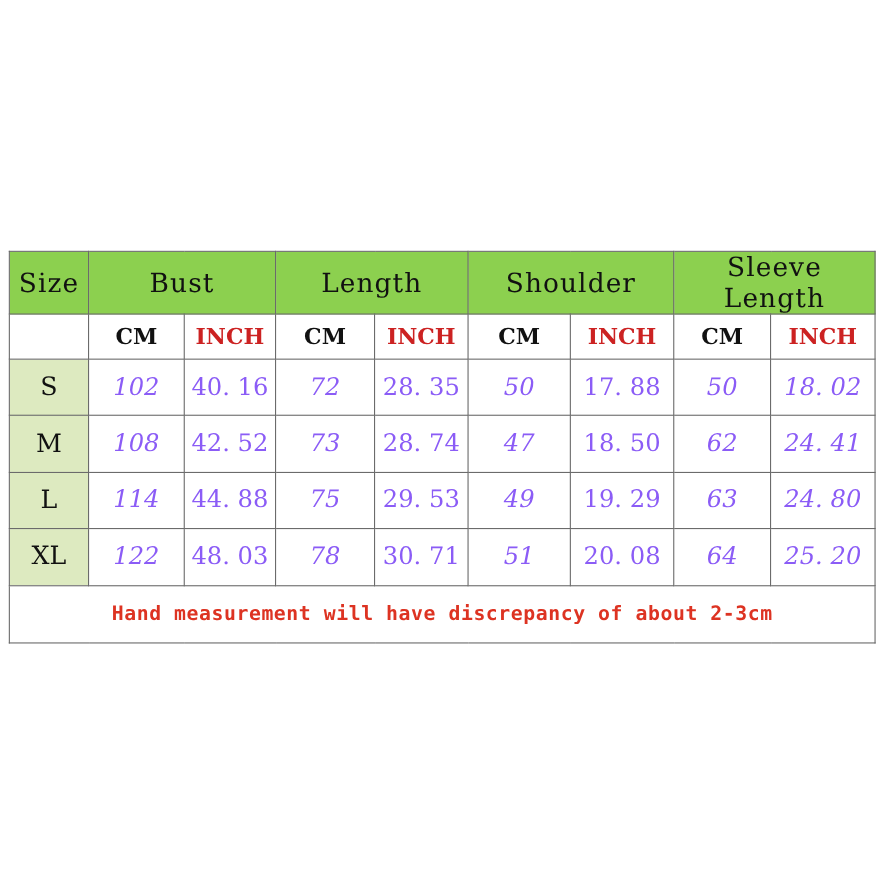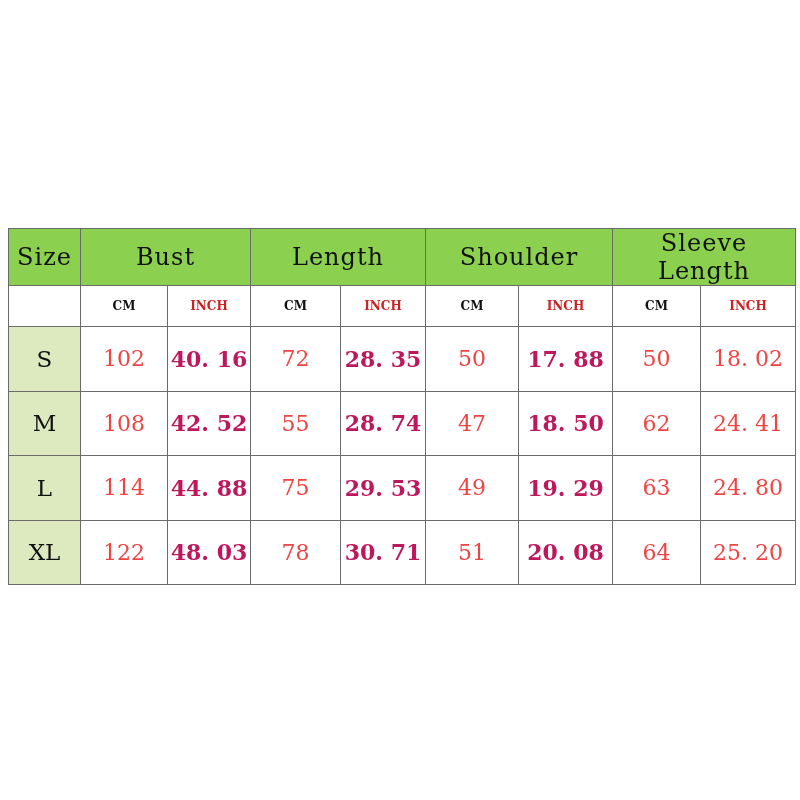--- a/index.html
+++ b/index.html
@@ -47,21 +47,21 @@
     font-size: 24px;
     color: #111111;
     letter-spacing: 1px;
   }
 
   
   tr.unit-row td {
     height: 40px;
     background: #ffffff;
     font-family: "DejaVu Serif", "Liberation Serif", serif;
-    font-size: 12px;
+    font-size: 20px;
     font-weight: bold;
     color: #111111;
   }
   tr.unit-row td.unit-inch {
     color: #CC2222;
     margin-top: 17px;
   }
   tr.unit-row td.unit-blank {
     background: #ffffff;
   }
@@ -73,25 +73,25 @@
     font-family: "DejaVu Serif", "Liberation Serif", serif;
     font-size: 22px;
     color: #111111;
   }
   tr.data-row td.size-cell {
     background: #DDEAC0;
     font-size: 23px;
     color: #111111;
   }
   tr.data-row td.val-red {
-    color: #be185d;
-    font-weight: bold;
+    color: #8b5cf6;
   }
   tr.data-row td.val-black {
-    color: #ef4444;
+    color: #8b5cf6;
+    font-style: italic;
   }
 
   
   tr.note-row td {
     height: 47px;
     background: #ffffff;
     font-family: "DejaVu Sans Mono", "Liberation Mono", monospace;
     font-size: 18px;
     font-weight: bold;
     color: #DD3322;
@@ -156,21 +156,21 @@
         <td class="val-red">28. 35</td>
         <td class="val-black">50</td>
         <td class="val-red">17. 88</td>
         <td class="val-black">50</td>
         <td class="val-black">18. 02</td>
       </tr>
       <tr class="data-row">
         <td class="size-cell">M</td>
         <td class="val-black">108</td>
         <td class="val-red">42. 52</td>
-        <td class="val-black">55</td>
+        <td class="val-black">73</td>
         <td class="val-red">28. 74</td>
         <td class="val-black">47</td>
         <td class="val-red">18. 50</td>
         <td class="val-black">62</td>
         <td class="val-black">24. 41</td>
       </tr>
       <tr class="data-row">
         <td class="size-cell">L</td>
         <td class="val-black">114</td>
         <td class="val-red">44. 88</td>
@@ -186,15 +186,18 @@
         <td class="val-black">122</td>
         <td class="val-red">48. 03</td>
         <td class="val-black">78</td>
         <td class="val-red">30. 71</td>
         <td class="val-black">51</td>
         <td class="val-red">20. 08</td>
         <td class="val-black">64</td>
         <td class="val-black">25. 20</td>
       </tr>
 
+      <tr class="note-row">
+        <td colspan="9">Hand measurement will have discrepancy of about 2-3cm</td>
+      </tr>
     </tbody>
   </table>
 </div>
 
 </body></html>

